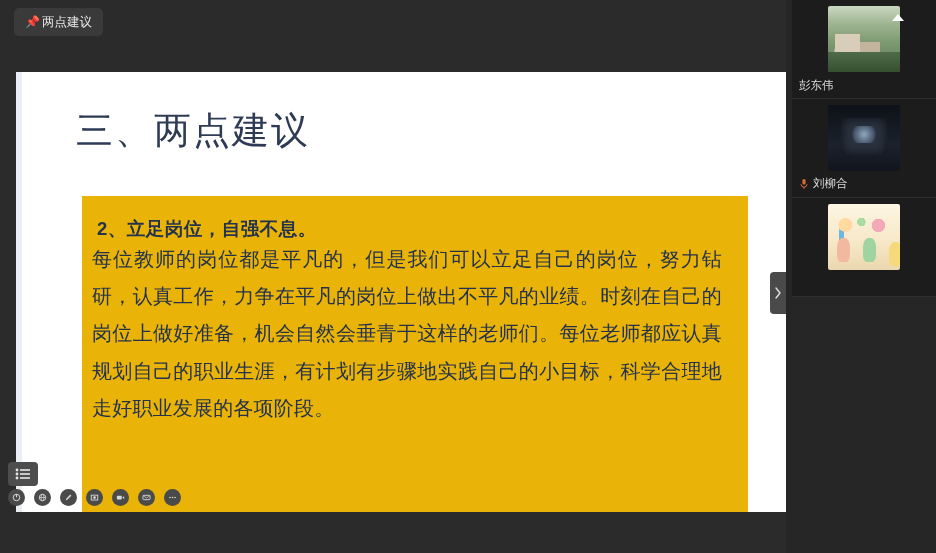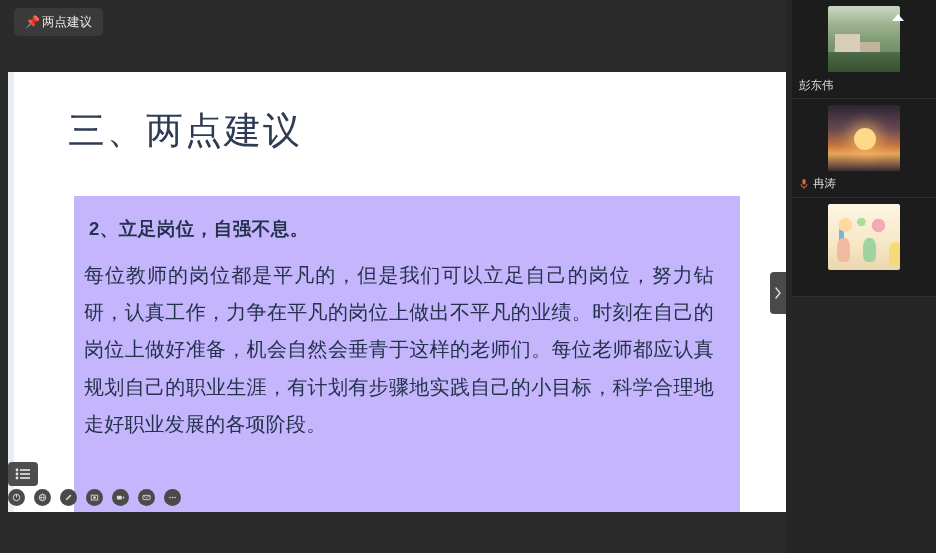--- a/index.html
+++ b/index.html
@@ -58,21 +58,21 @@
     height: 12px;
     line-height: 12px;
     font-size: 12px;
     text-align: center;
     color: #e8e8e8;
   }
 
   
   .slide {
     position: absolute;
-    left: 8px;
+    left: 16px;
     top: 72px;
     width: 902px;
     height: 440px;
     background: #ffffff;
   }
   .slide-left-rail {
     position: absolute;
     left: 0; top: 0;
     width: 6px;
     height: 100%;
@@ -87,33 +87,32 @@
     color: #2e3b55;
     font-family: "Liberation Sans", sans-serif;
     font-weight: 500;
   }
   .content-box {
     position: absolute;
     left: 66px;
     top: 124px;
     width: 666px;
     height: 318px;
-    background: #c4b5fd;
+    background: #eab308;
     box-sizing: border-box;
     padding: 18px 26px 0 10px;
   }
   .content-heading {
     font-size: 18.5px;
     font-weight: bold;
     color: #23334d;
     letter-spacing: 0.5px;
     margin: 2px 0 0 5px;
   }
   .content-body {
-    margin-top: 16px;
     font-size: 20px;
     line-height: 1.86;
     color: #24334b;
     letter-spacing: 0.2px;
     text-align: justify;
   }
 
   
   .stage-bottom {
     position: absolute;
@@ -444,37 +443,37 @@
     <div class="tile">
       <div class="thumb">
         <div class="art art-village"></div>
       </div>
       <div class="scroll-caret"></div>
       <div class="name-row">
         <span>彭东伟</span>
       </div>
     </div>
 
-
-
     <div class="tile">
       <div class="thumb">
-        <div class="art art-sunset"></div>
+        <div class="art art-night"></div>
       </div>
       <div class="name-row">
         <span class="mic-icon">
           <svg width="10" height="12" viewBox="0 0 10 12" aria-hidden="true">
             <rect x="3.4" y="1" width="3.2" height="5.6" rx="1.6" fill="#d86a3a"></rect>
             <path d="M2 6.2 a3 3 0 0 0 6 0" fill="none" stroke="#d86a3a" stroke-width="1"></path>
             <rect x="4.6" y="9" width="0.9" height="2" fill="#d86a3a"></rect>
           </svg>
         </span>
-        <span>冉涛</span>
-      </div>
-    </div>
+        <span>刘柳合</span>
+      </div>
+    </div>
+
+
 
 
     <div class="tile">
       <div class="thumb">
         <div class="art art-kids"></div>
       </div>
       <div class="name-row">
         <span></span>
       </div>
     </div>

